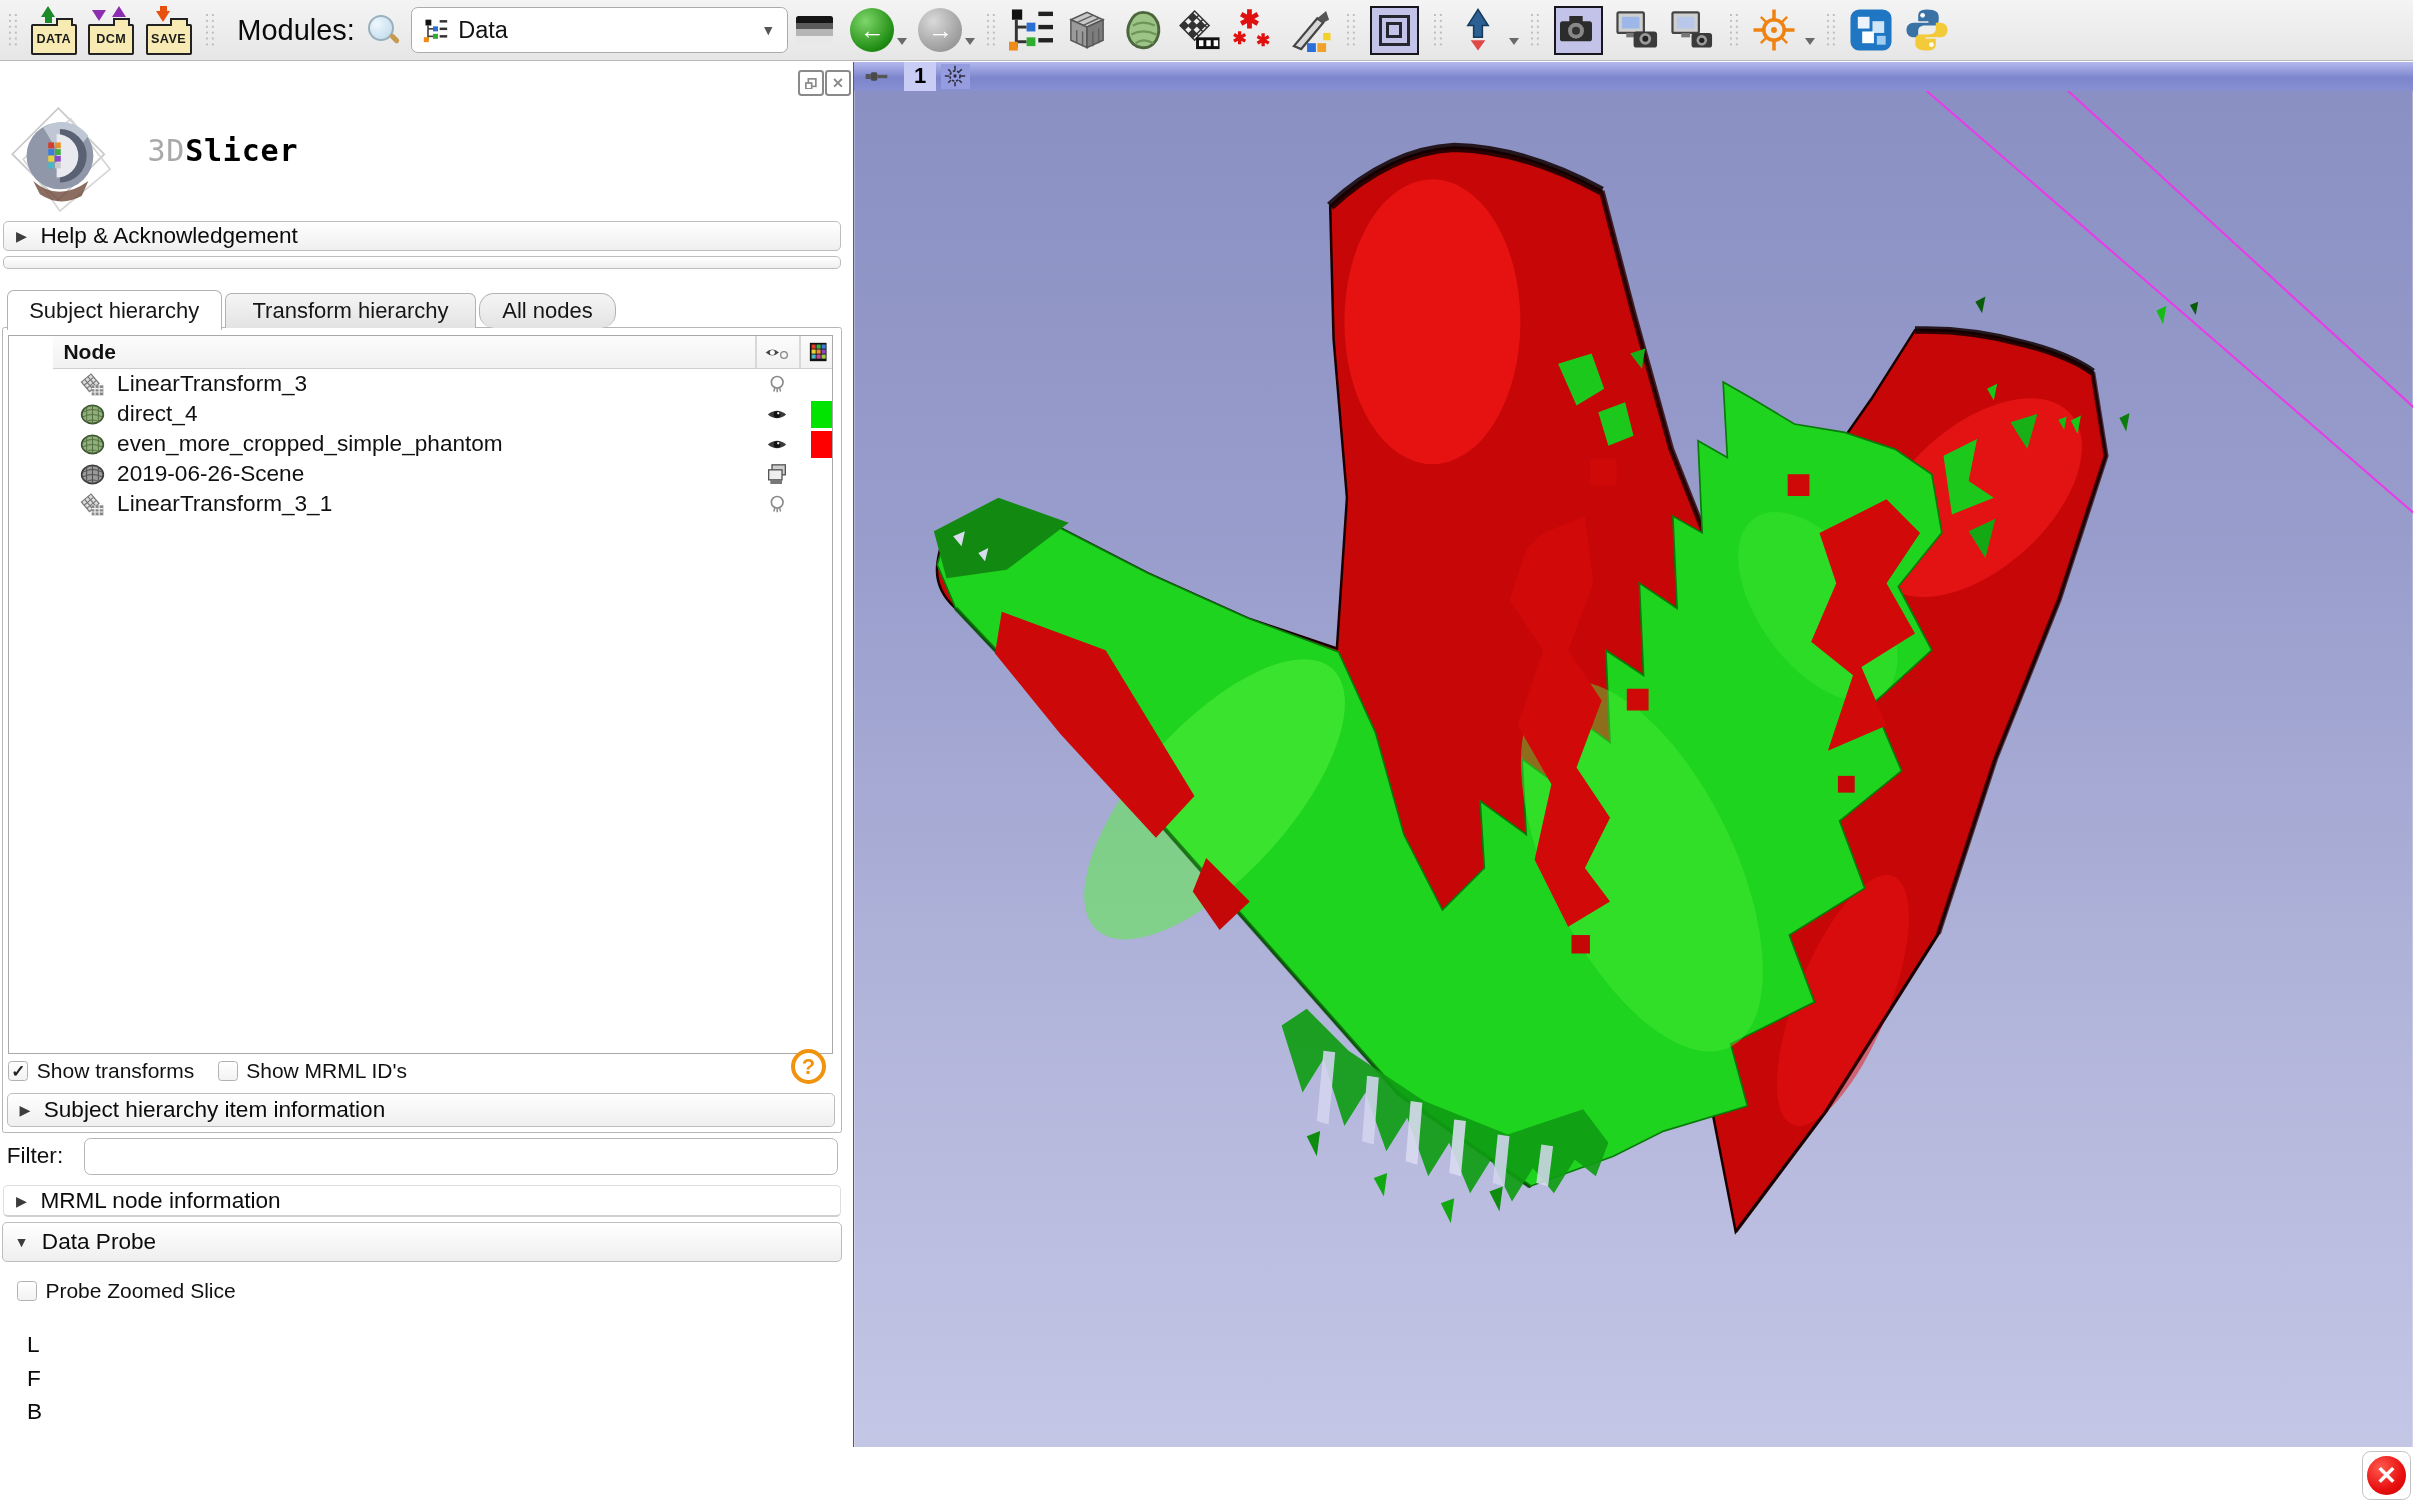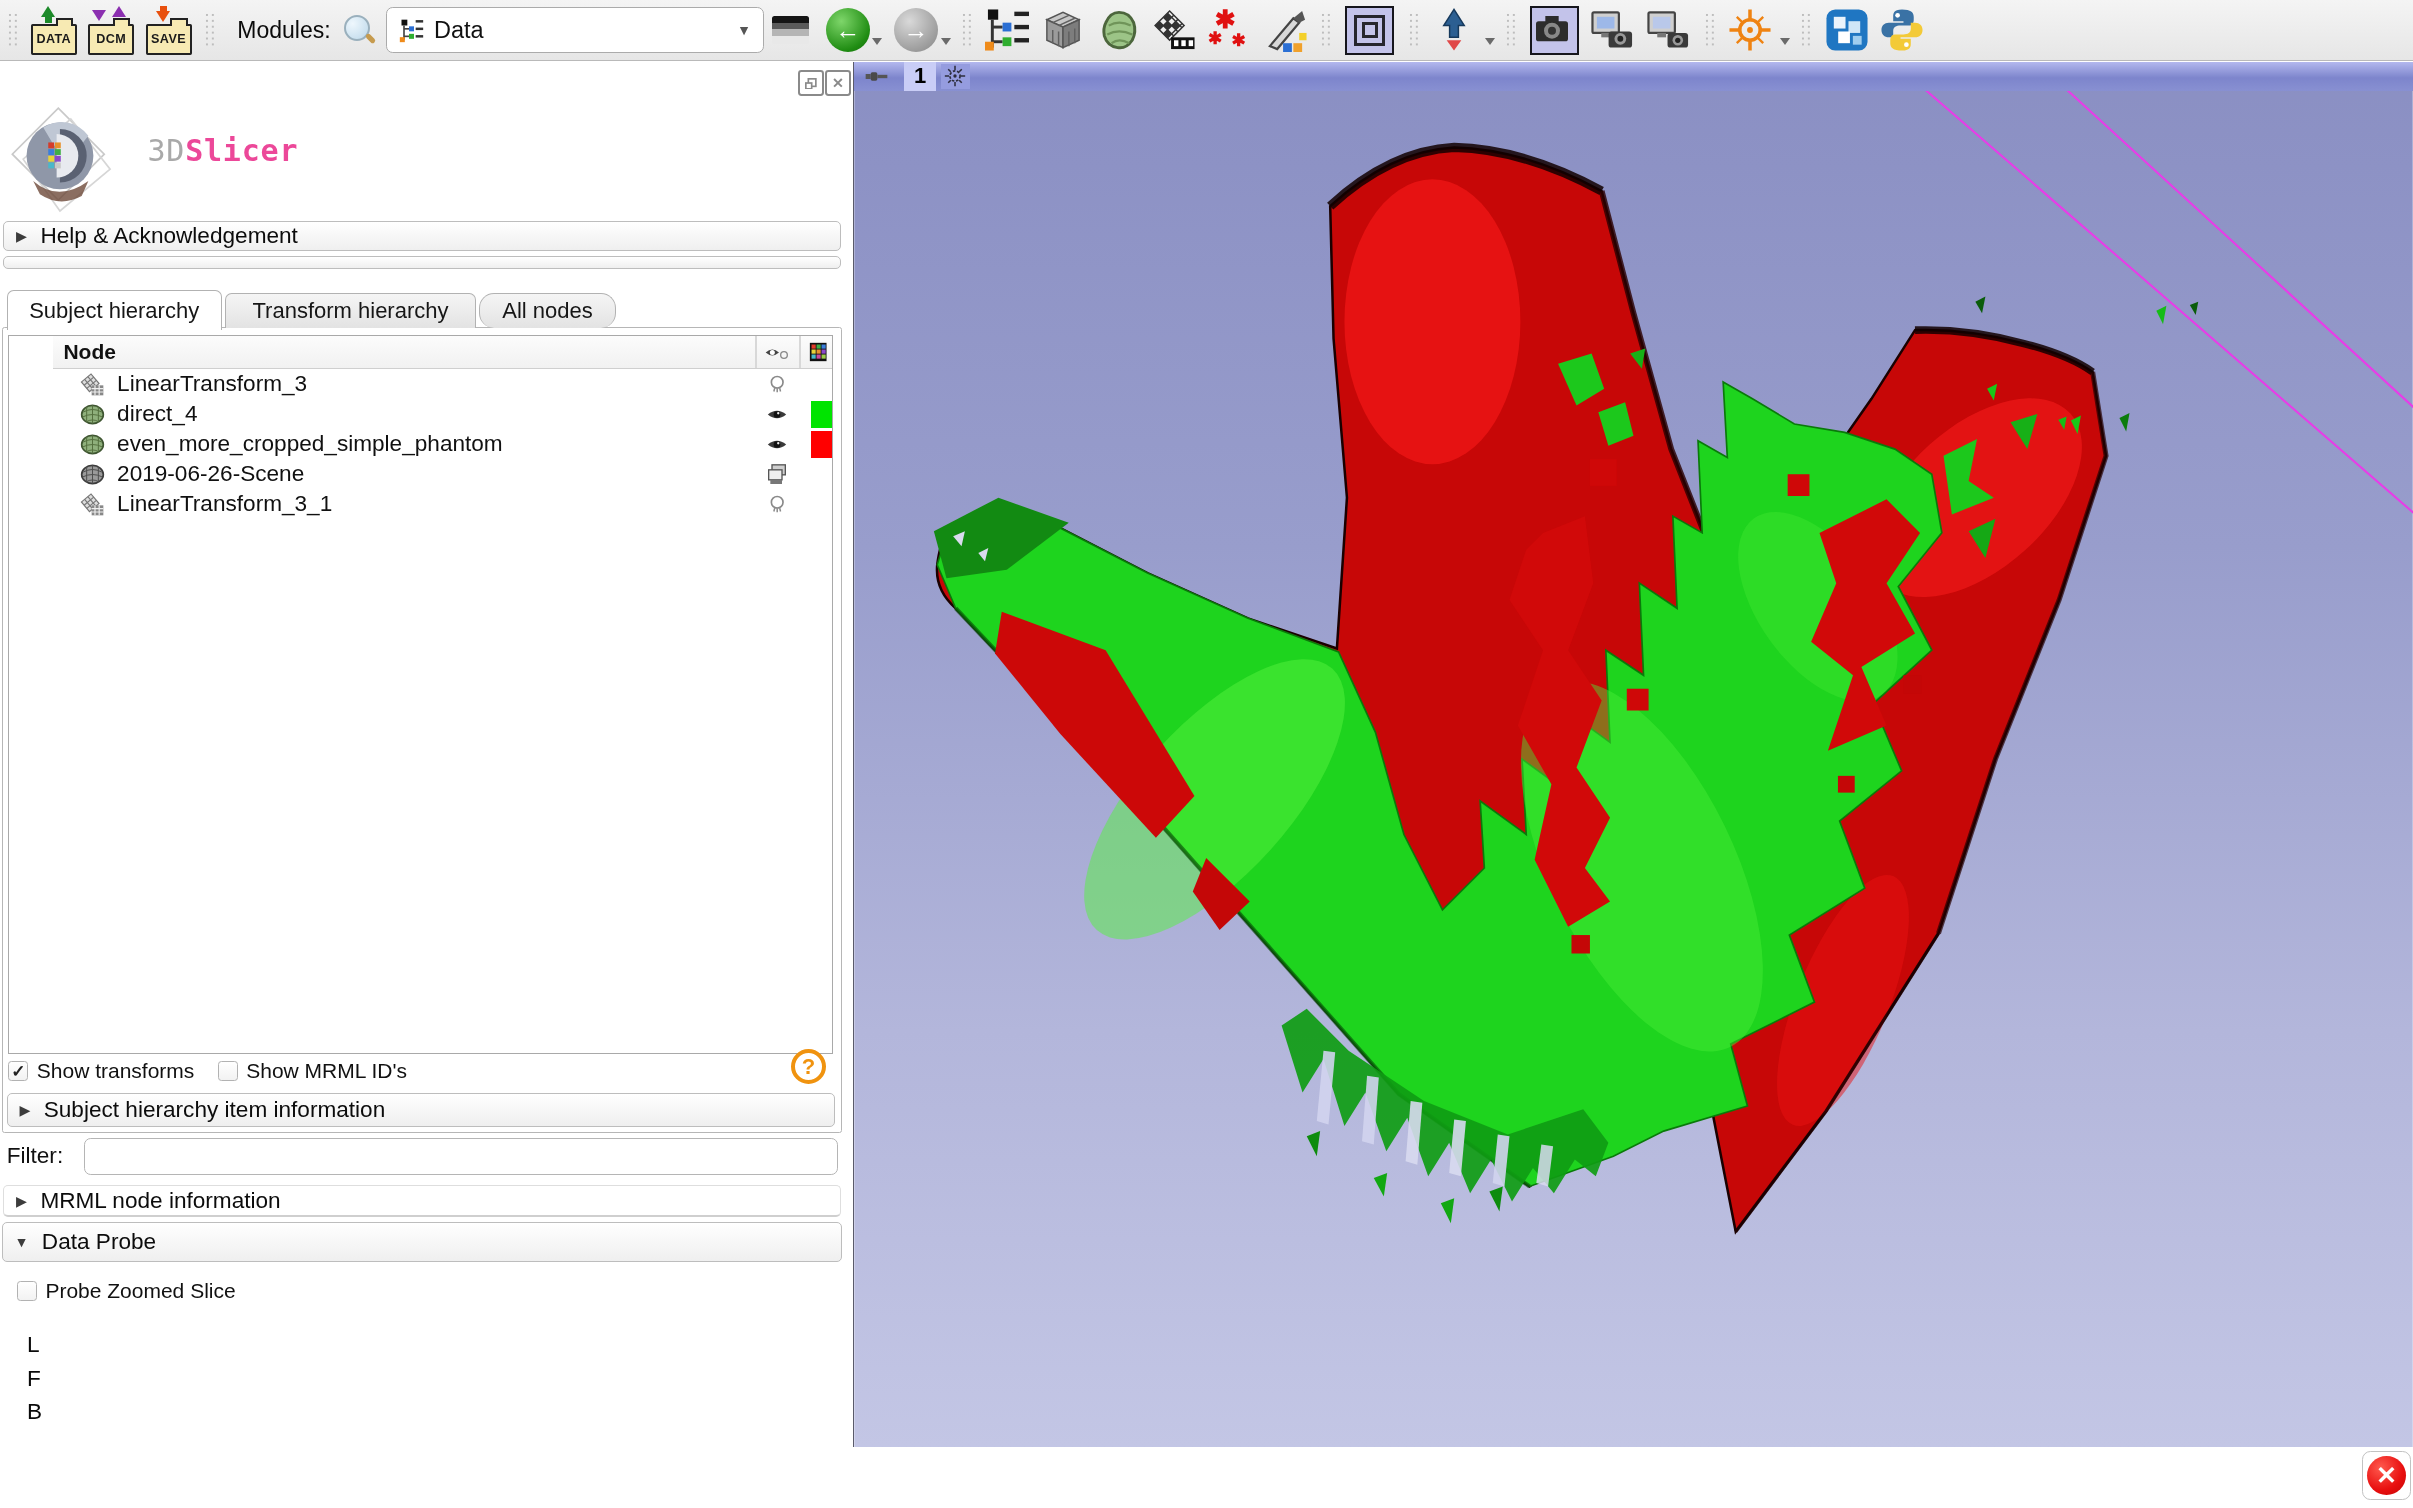--- a/index.html
+++ b/index.html
@@ -14,21 +14,21 @@
     background-size:5.9px 5.9px;}
   .tb-btn{position:relative;width:49px;height:49px;margin:0 4.2px;display:flex;align-items:flex-end;justify-content:center;}
   .folder{position:relative;width:42px;height:27px;background:#f7eab3;border:2.5px solid #222;border-radius:1.7px;
     display:flex;align-items:center;justify-content:center;}
   .folder:before{content:"";position:absolute;top:-7.5px;right:1.7px;width:13.4px;height:5.9px;background:#f7eab3;border:2.5px solid #222;border-bottom:none;}
   .folder .flabel{font-size:12.6px;font-weight:700;color:#1a1a1a;letter-spacing:0.4px;}
   .arrow-up,.arrow-dn{position:absolute;width:0;height:0;}
   .arrow-up{border-left:7.5px solid transparent;border-right:7.5px solid transparent;border-bottom:11.7px solid currentColor;}
   .arrow-dn{border-left:7.5px solid transparent;border-right:7.5px solid transparent;border-top:11.7px solid currentColor;}
   .stem{position:absolute;width:6.7px;height:7.5px;background:currentColor;}
-  .modules-label{font-size:23px;margin:0 11.7px 0 15px;color:#0a0a0a;}
+  .modules-label{font-size:29px;margin:0 11.7px 0 15px;color:#0a0a0a;}
   .magnifier{width:34px;height:34px;position:relative;margin-right:10px;}
   .magnifier .glass{position:absolute;left:1.7px;top:1.7px;width:22px;height:22px;border-radius:50%;
     border:2.5px solid #9ab0bd;background:radial-gradient(circle at 30% 30%,#eef7fd,#bcd8ea);}
   .magnifier .handle{position:absolute;left:22.6px;top:22.6px;width:11px;height:5px;background:#c69b4e;border-radius:2.5px;transform:rotate(45deg);}
   .combo{width:352px;height:44px;background:#fff;border:1.7px solid #ababab;border-radius:6.7px;
     display:flex;align-items:center;padding:0 11.7px;gap:10px;}
   .combo .cval{font-size:23.5px;flex:1;}
   .combo .carrow{font-size:14.2px;color:#555;}
   .hist-btn{width:37px;height:28.5px;margin:0 8.4px;border-radius:2.5px;
     background:repeating-linear-gradient(#141414 0 6.7px,#5a5a5a 6.7px 13.4px,#b5b5b5 13.4px 20px,#e8e8e8 20px 28.5px);}
@@ -43,21 +43,21 @@
     display:flex;align-items:center;justify-content:center;}
   .layout-btn .in1{width:25px;height:25px;border:3.4px solid #26262e;display:flex;align-items:center;justify-content:center;}
   .layout-btn .in2{width:10px;height:10px;border:3.4px solid #26262e;}
   .shot-btn{width:45px;height:45px;background:#c3c3ea;border:2.5px solid #16161c;margin:0 6.7px;position:relative;}
   
   .panel{position:absolute;left:0;top:62px;width:845px;height:1446px;background:#fff;}
   .win-ico{position:absolute;top:8.4px;width:22px;height:22px;border:2.5px solid #8a8a8a;border-radius:3.4px;
     color:#8a8a8a;display:flex;align-items:center;justify-content:center;font-size:14.2px;font-weight:700;}
   .logo{position:absolute;left:8.4px;top:42px;display:flex;align-items:center;}
   .logo-text{font-family:"DejaVu Sans Mono",monospace;font-size:30px;letter-spacing:0.8px;margin-left:5px;margin-top:-23.5px;}
-  .lt3d{color:#a9a9a9;} .ltsl{color:#ec4899;font-weight:700;}
+  .lt3d{color:#a9a9a9;} .ltsl{color:#000000;font-weight:700;}
   .cbar{position:absolute;background:linear-gradient(#ffffff,#efefef);border:1.7px solid #bdbdbd;border-radius:5px;
     display:flex;align-items:center;padding-left:11.7px;gap:13.4px;font-size:22.6px;color:#0c0c0c;box-sizing:border-box;}
   .tri{font-size:14.2px;color:#3c3c3c;}
   .groupbox{position:absolute;left:1.7px;top:265px;width:840px;height:806px;border:1.7px solid #b6b6b6;border-radius:2.5px;box-sizing:border-box;background:#fff;}
   .tab{position:absolute;box-sizing:border-box;font-size:22px;display:flex;align-items:center;justify-content:center;
     border:1.7px solid #b2b2b2;border-bottom:none;border-radius:6.7px 6.7px 0 0;color:#161616;}
   .tab.inactive{background:linear-gradient(#f5f5f5,#e3e3e3);height:35px;top:231px;}
   .tab.active{background:#ffffff;height:40px;top:228px;z-index:3;}
   .tree{position:absolute;left:6.7px;top:6.7px;width:825px;height:719px;border:1.7px solid #a9a9a9;box-sizing:border-box;background:#fff;overflow:hidden;padding-left:44px;}
   .thead{position:relative;height:32px;background:linear-gradient(#fcfcfc,#f1f1f1);border-bottom:1.7px solid #cfcfcf;

